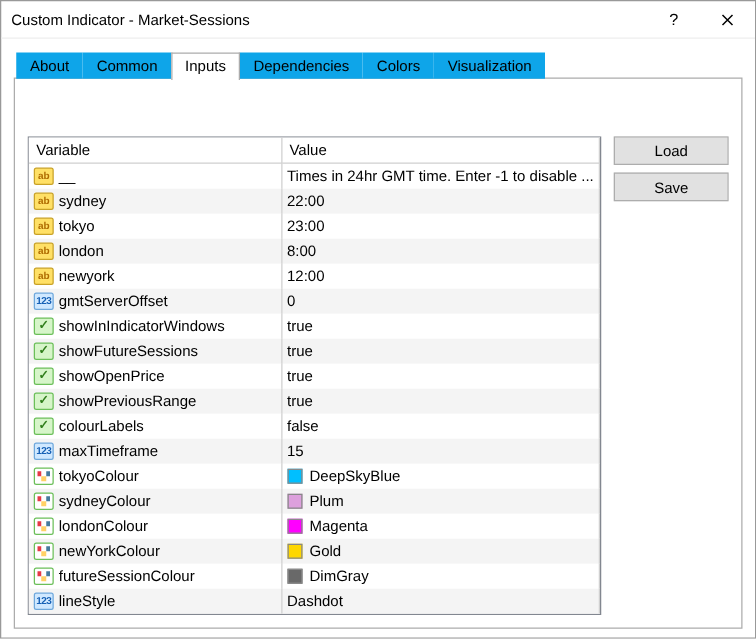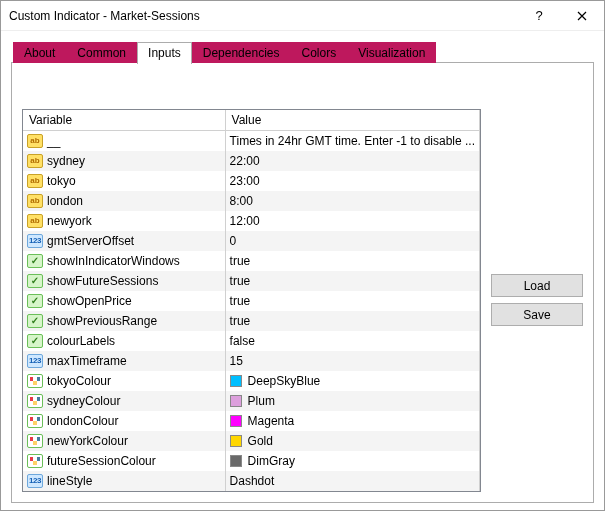--- a/index.html
+++ b/index.html
@@ -34,21 +34,21 @@
     margin: 0 0 0 2px;
     height: 24px;
     position: relative;
     z-index: 2;
   }
   .tab {
     padding: 3px 10px 3px 10px;
     font-size: 12px;
     border: 1px solid transparent;
     border-bottom: none;
-    background: #be185d;
+    background: #0ea5e9;
     color: #000;
     cursor: default;
     position: relative;
   }
   .tab.active {
     border-color: #acacac;
     background: #fff;
     z-index: 3;
     margin-bottom: -1px;
     padding-bottom: 4px;
@@ -116,21 +116,21 @@
 
   .val-cell { display: flex; align-items: center; gap: 6px; }
   .swatch {
     width: 12px; height: 12px;
     border: 1px solid #888;
     flex-shrink: 0;
   }
 
   .side-buttons {
     width: 92px;
-    display: flex; flex-direction: column; justify-content: center;
+    display: flex; flex-direction: column; justify-content: flex-start;
     gap: 6px;
     padding-bottom: 0px;
   }
   .btn {
     height: 23px;
     border: 1px solid #adadad;
     background: #e1e1e1;
     font-size: 12px;
     display: flex; align-items: center; justify-content: center;
     cursor: default;

